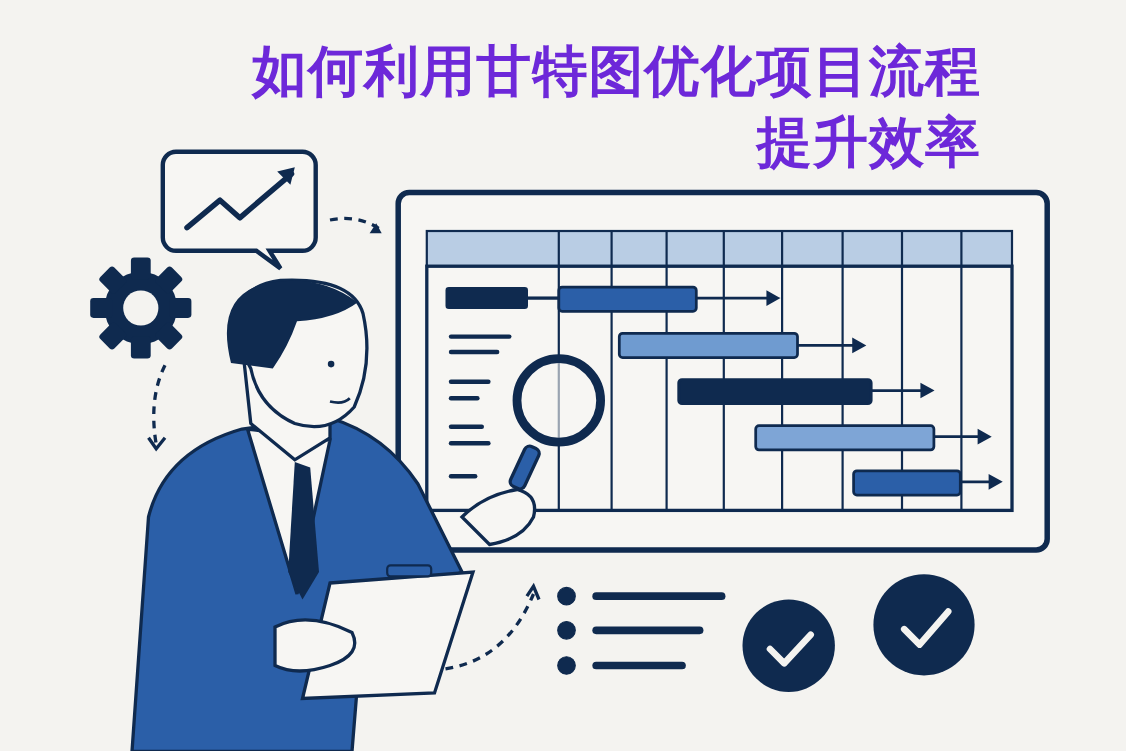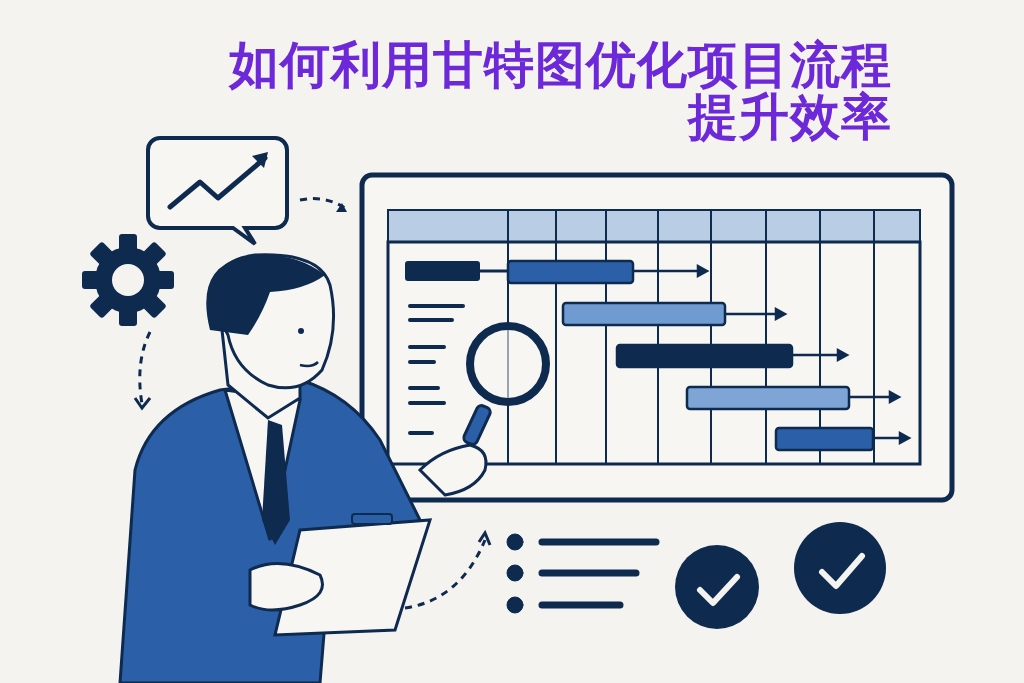--- a/index.html
+++ b/index.html
@@ -1,19 +1,19 @@
 <!DOCTYPE html>
 <html><head>
 <meta charset="utf-8">
 <style>
   html,body{margin:0;padding:0;}
   body{width:1024px;height:683px;background:#f4f3f0;position:relative;overflow:hidden;font-family:"DejaVu Sans",sans-serif;}
   .title{position:absolute;left:0;width:892px;text-align:right;color:#6d28d9;font-weight:bold;font-size:50px;letter-spacing:1px;}
   .t1{top:32px;}
-  .t2{top:84px;}
+  .t2{top:96px;}
   svg{position:absolute;left:0;top:0;}
 </style>
 </head>
 <body>
 
 <div class="title t1">如何利用甘特图优化项目流程</div>
 <div class="title t2">提升效率</div>
 
 <svg width="1024" height="683" viewBox="0 0 1024 683">
 

